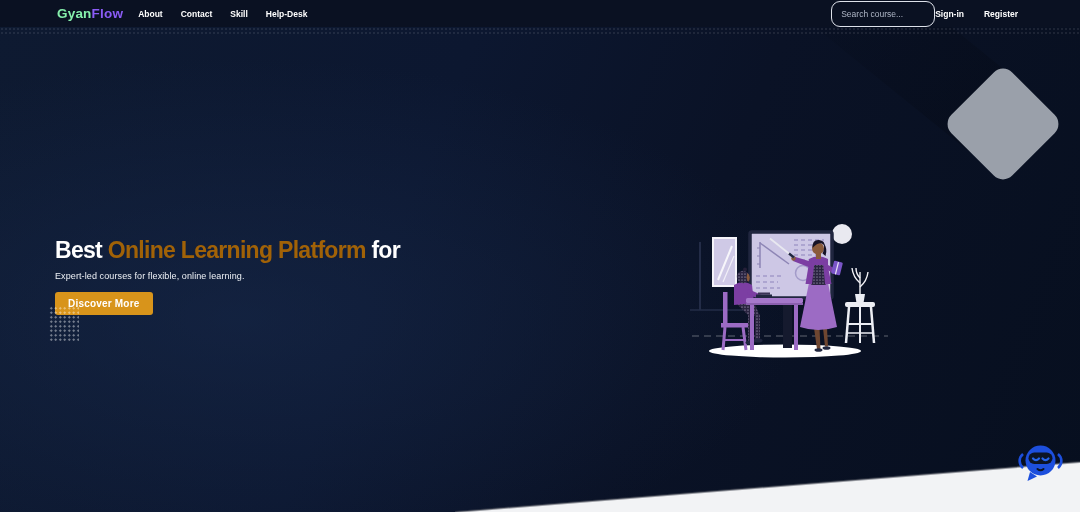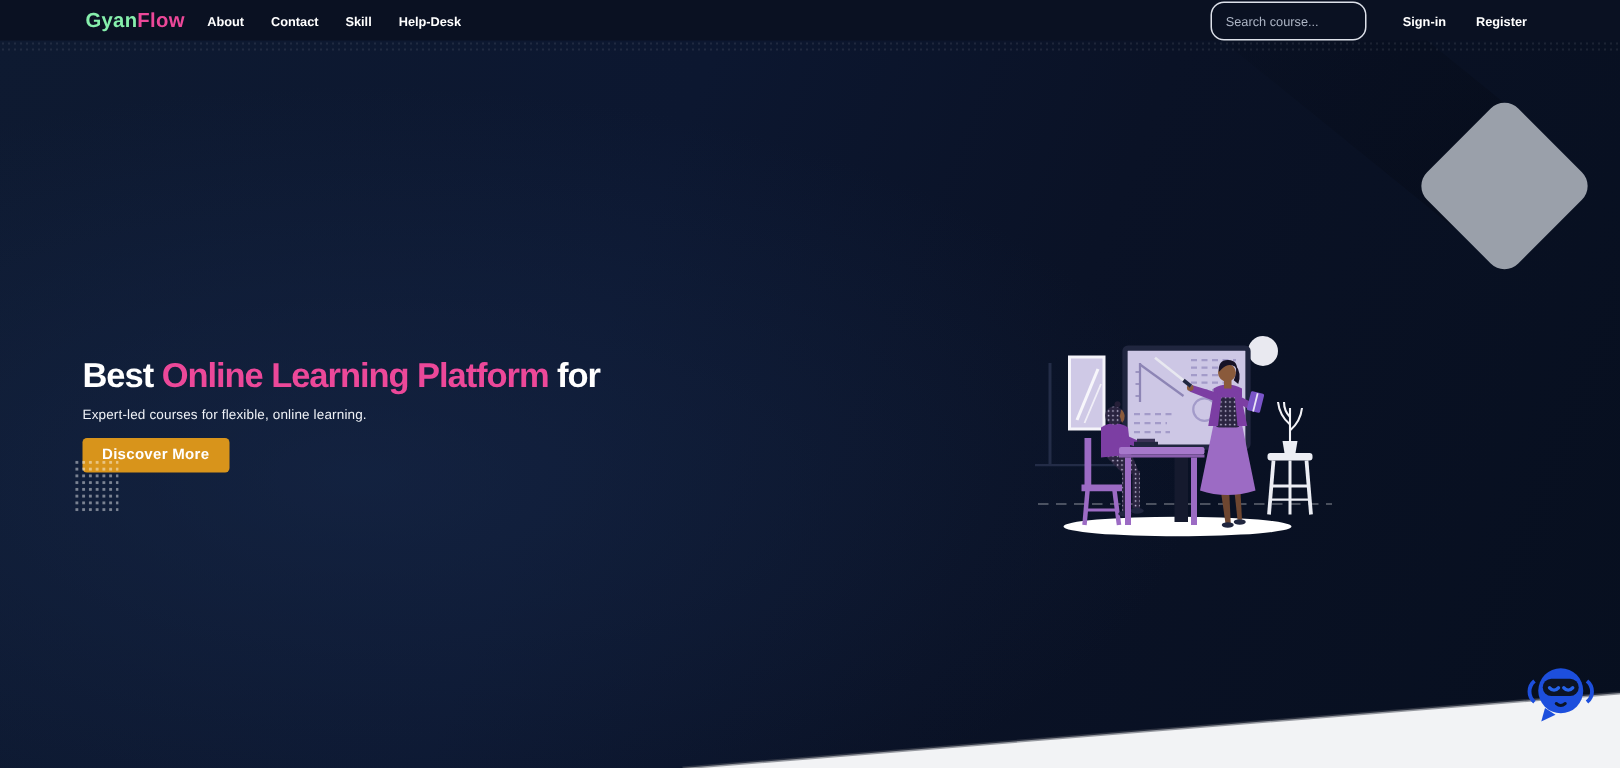--- a/index.html
+++ b/index.html
@@ -17,34 +17,34 @@
   
   .navbar {
     position: absolute; top: 0; left: 0; right: 0; height: 27px;
     background: #0a1122;
     display: flex; align-items: center;
     padding: 0 62px 0 57px;
     z-index: 10;
   }
   .brand { font-size: 13.5px; font-weight: 800; letter-spacing: 0.2px; cursor: pointer; white-space: nowrap; }
   .brand .gyan { color: #86efac; }
-  .brand .flow { color: #ec4899; }
+  .brand .flow { color: #8b5cf6; }
   .nav-links { display: flex; gap: 18px; margin-left: 15px; }
   .nav-link { color: #ffffff; font-size: 8.5px; font-weight: 700; cursor: pointer; white-space: nowrap; }
   .nav-right { margin-left: auto; display: flex; align-items: center; }
   .search-input {
     width: 104px; height: 17px;
     background: transparent;
     border: 1.2px solid #dde1ea; border-radius: 9px;
     color: #dde1ea; font-size: 8.5px; font-family: "Liberation Sans", sans-serif;
     padding: 12px 9px; outline: none;
   }
   .search-input::placeholder { color: #aeb6c6; }
   .auth-link { color: #ffffff; font-size: 8.5px; font-weight: 700; cursor: pointer; white-space: nowrap; }
-  .auth-signin { margin-left: 24px; }
+  .auth-signin { }
   .auth-register { margin-left: 20px; }
 
   
   .dots-strip {
     position: absolute; left: 0; top: 27px; width: 1080px; height: 8px;
     background-image: radial-gradient(rgba(255,255,255,0.16) 0.8px, transparent 0.9px);
     background-size: 4px 4px; opacity: 0.5; z-index: 2;
   }
   .diamond-beam {
     position: absolute; left: 723px; top: 81px; width: 280px; height: 86px;
@@ -54,21 +54,21 @@
   }
   .diamond {
     position: absolute; left: 960px; top: 81px; width: 86px; height: 86px;
     background: #9aa0aa; border-radius: 13px;
     transform: rotate(45deg); z-index: 1;
   }
 
   
   .hero-text { position: absolute; left: 55px; top: 237px; z-index: 5; }
   .hero-heading { font-size: 23px; font-weight: 800; letter-spacing: -0.7px; line-height: 26px; color: #ffffff; }
-  .hero-heading .hl { color: #ec4899; }
+  .hero-heading .hl { color: #a16207; }
   .hero-subtitle { margin-top: 8px; font-size: 9px; font-weight: 500; color: #eef1f6; letter-spacing: 0.1px; }
   .cta-button {
     display: inline-block; margin-top: 11px;
     background: #d8941b; color: #ffffff;
     font-size: 10px; font-weight: 700; font-family: "Liberation Sans", sans-serif;
     padding: 6px 13px; border: none; border-radius: 3px; cursor: pointer;
     letter-spacing: 0.2px;
   }
   .cta-dots {
     position: absolute; left: 49px; top: 306px; width: 30px; height: 35px;

